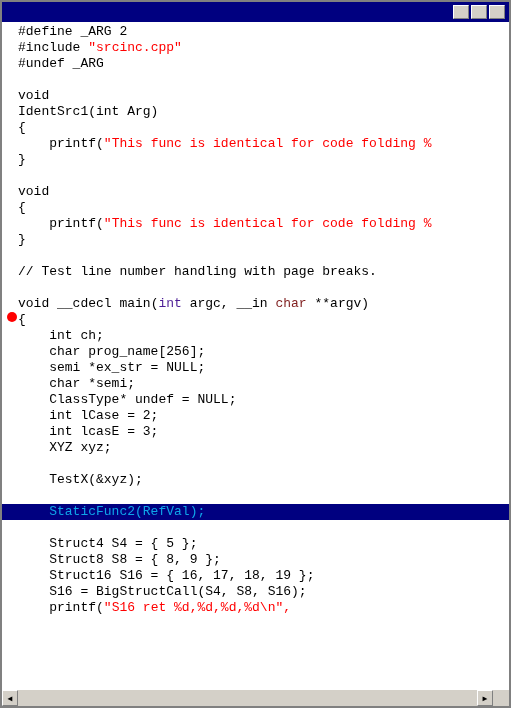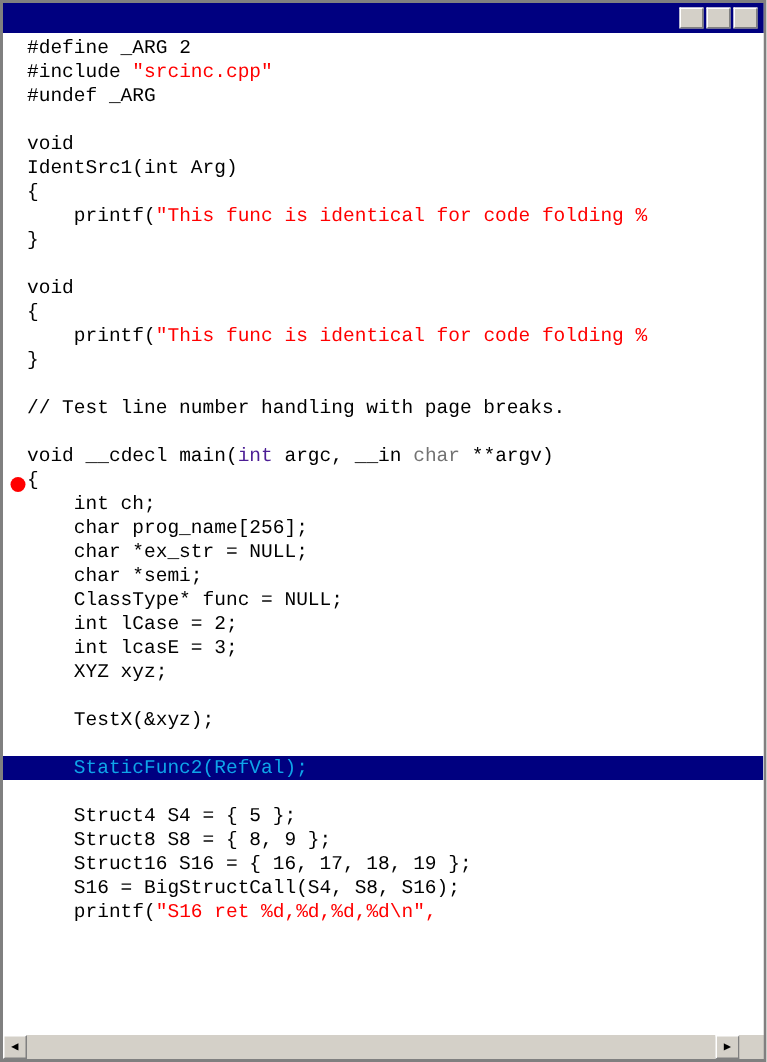--- a/index.html
+++ b/index.html
@@ -88,21 +88,21 @@
     }
 
     .code-area::-webkit-scrollbar-thumb {
       background: #d4d0c8;
       border: 1px solid;
       border-color: #ffffff #808080 #808080 #ffffff;
     }
 
     .code-line {
       display: flex;
-      align-items: flex-end;
+      align-items: flex-start;
       min-height: 16px;
       white-space: pre;
       font-size: 13px;
       line-height: 16px;
       padding-left: 4px;
     }
 
     .code-line.highlighted {
       background: #000080;
       color: white;
@@ -201,27 +201,27 @@
         <div class="code-line"><span class="line-indicator"></span><span class="code-content">    printf(<span class="string">"This func is identical for code folding %</span></span></div>
         <div class="code-line"><span class="line-indicator"></span><span class="code-content">}</span></div>
         <div class="code-line"><span class="line-indicator"></span><span class="code-content"></span></div>
         <div class="code-line"><span class="line-indicator"></span><span class="code-content"><span style="color: rgb(0, 0, 0);">void</span></span></div>
         <div class="code-line"><span class="line-indicator"></span><span class="code-content">{</span></div>
         <div class="code-line"><span class="line-indicator"></span><span class="code-content">    printf(<span class="string">"This func is identical for code folding %</span></span></div>
         <div class="code-line"><span class="line-indicator"></span><span class="code-content">}</span></div>
         <div class="code-line"><span class="line-indicator"></span><span class="code-content"></span></div>
         <div class="code-line"><span class="line-indicator"></span><span class="code-content"><span class="comment">// Test line number handling with page breaks.</span></span></div>
         <div class="code-line"><span class="line-indicator"></span><span class="code-content"></span></div>
-        <div class="code-line"><span class="line-indicator"></span><span class="code-content"><span style="color:#000000">void</span> __cdecl main(<span style="color:#4c1d95">int</span> argc, __in <span style="color:#737373">char</span> **argv)</span></div>
+        <div class="code-line"><span class="line-indicator"></span><span class="code-content"><span style="color:#000000">void</span> __cdecl main(<span style="color:#4c1d95">int</span> argc, __in <span style="color:#7f1d1d">char</span> **argv)</span></div>
         <div class="code-line"><span class="line-indicator"><span class="breakpoint"></span></span><span class="code-content">{</span></div>
         <div class="code-line"><span class="line-indicator"></span><span class="code-content">    int ch;</span></div>
         <div class="code-line"><span class="line-indicator"></span><span class="code-content">    char prog_name[256];</span></div>
-        <div class="code-line"><span class="line-indicator"></span><span class="code-content">    char *ex_str = NULL;</span></div>
+        <div class="code-line"><span class="line-indicator"></span><span class="code-content">    semi *ex_str = NULL;</span></div>
         <div class="code-line"><span class="line-indicator"></span><span class="code-content">    char *semi;</span></div>
-        <div class="code-line"><span class="line-indicator"></span><span class="code-content">    ClassType* func = NULL;</span></div>
+        <div class="code-line"><span class="line-indicator"></span><span class="code-content">    ClassType* undef = NULL;</span></div>
         <div class="code-line"><span class="line-indicator"></span><span class="code-content">    int lCase = 2;</span></div>
         <div class="code-line"><span class="line-indicator"></span><span class="code-content">    int lcasE = 3;</span></div>
         <div class="code-line"><span class="line-indicator"></span><span class="code-content">    XYZ xyz;</span></div>
         <div class="code-line"><span class="line-indicator"></span><span class="code-content"></span></div>
         <div class="code-line"><span class="line-indicator"></span><span class="code-content">    TestX(&amp;xyz);</span></div>
         <div class="code-line"><span class="line-indicator"></span><span class="code-content"></span></div>
         <div class="code-line highlighted"><span class="line-indicator"></span><span class="code-content" style="color: #0ea5e9;">    StaticFunc2(RefVal);</span></div>
         <div class="code-line"><span class="line-indicator"></span><span class="code-content"></span></div>
         <div class="code-line"><span class="line-indicator"></span><span class="code-content">    Struct4 S4 = { 5 };</span></div>
         <div class="code-line"><span class="line-indicator"></span><span class="code-content">    Struct8 S8 = { 8, 9 };</span></div>

